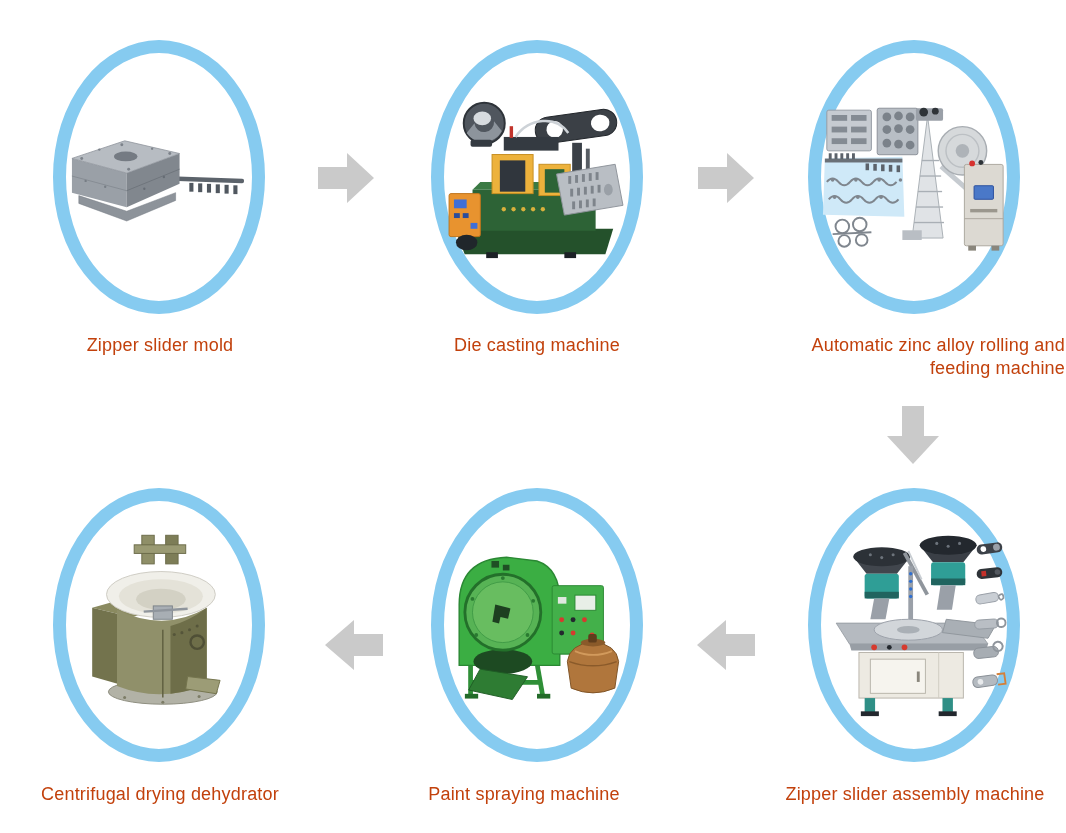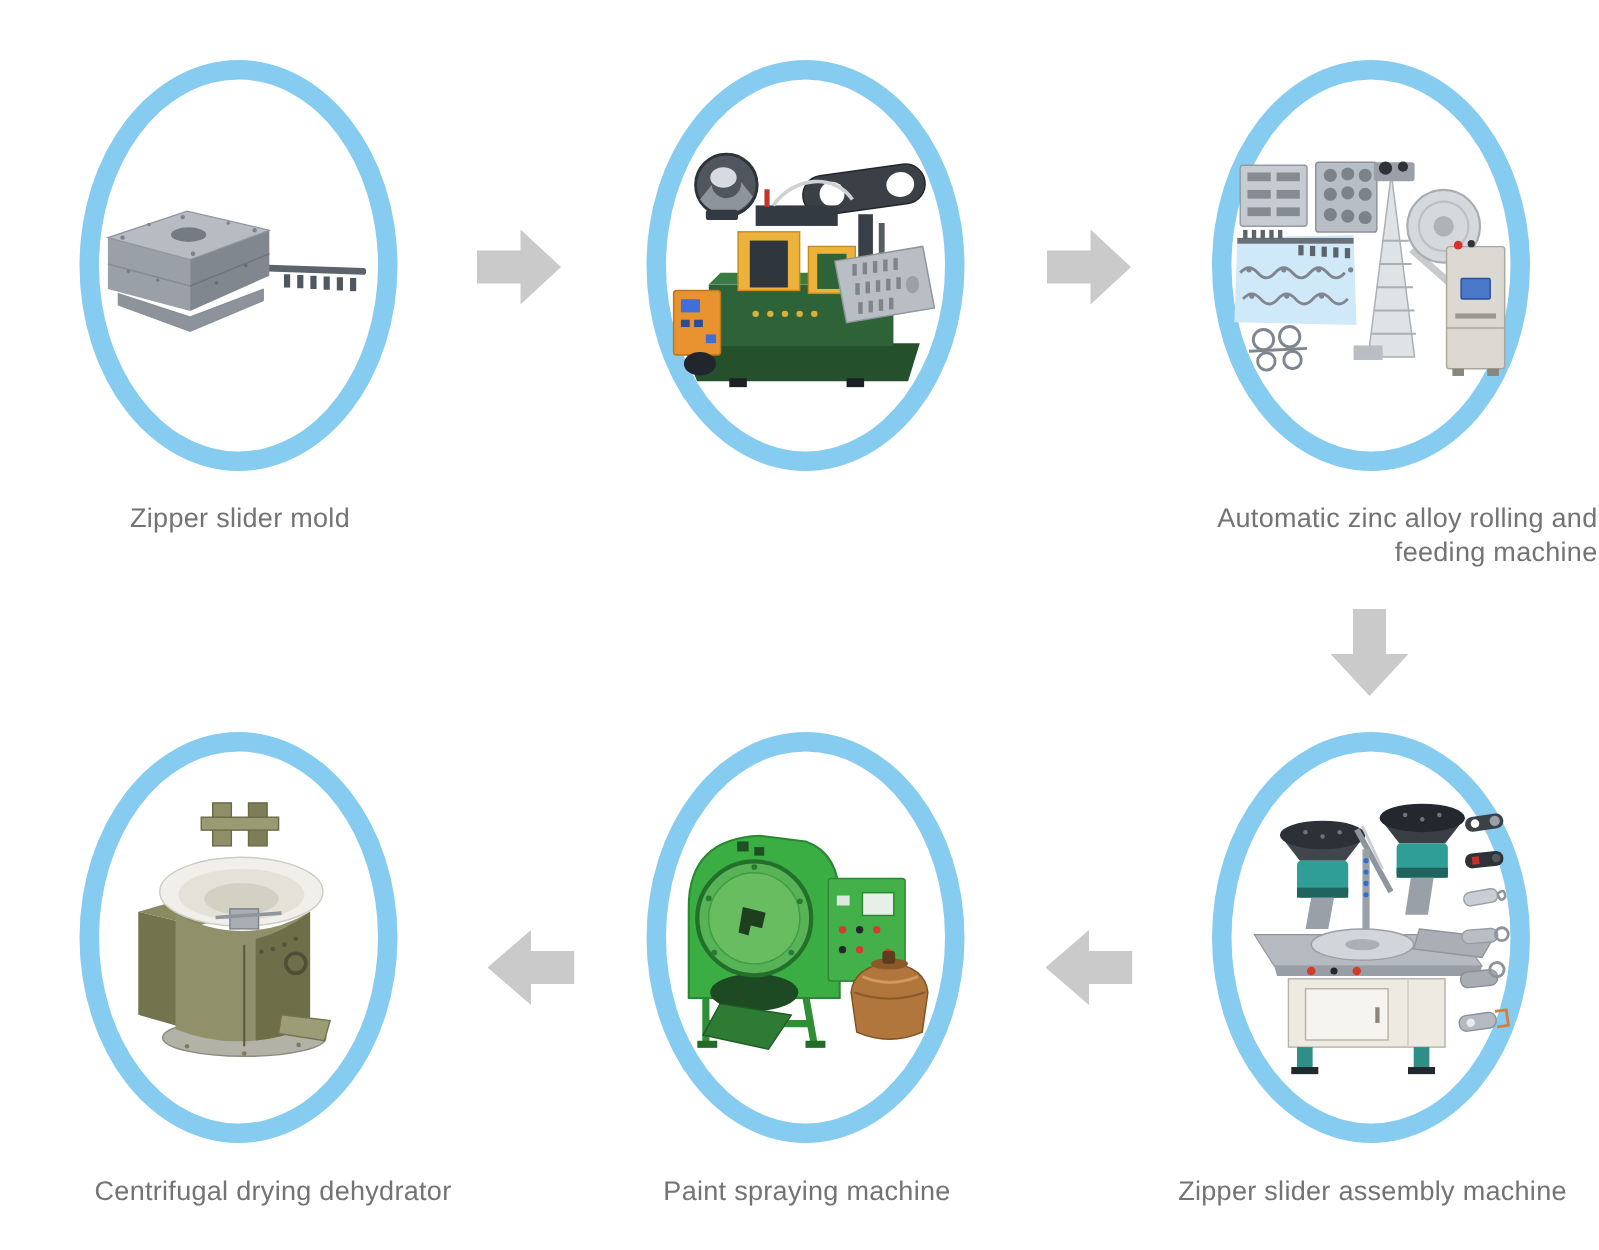--- a/index.html
+++ b/index.html
@@ -19,39 +19,39 @@
     display:flex;align-items:center;justify-content:center;
     background:#ffffff;
   }
   .oval svg{display:block;}
   .step-label{
     position:absolute;
     width:320px;
     text-align:center;
     font-size:18px;
     line-height:1.28;
-    color:#737373;
+    color:#c2410c;
     letter-spacing:0.2px;
   }
   .step-label.narrow{width:300px;}
   .arrow{position:absolute;}
   
   #oval-1{left:53px;top:40px;}
   #oval-2{left:431px;top:40px;}
   #oval-3{left:808px;top:40px;}
   #oval-4{left:808px;top:488px;}
   #oval-5{left:431px;top:488px;}
   #oval-6{left:53px;top:488px;}
   
   #label-1{left:0px;top:334px;}
   #label-2{left:377px;top:334px;}
   #label-3{left:765px;top:334px;text-align:right;}
   #label-4{left:755px;top:783px;}
-  #label-5{left:378px;top:783px;}
-  #label-6{left:0px;top:783px;padding-left:22px;}
+  #label-5{left:364px;top:783px;}
+  #label-6{left:0px;top:783px;}
   
   #arrow-1{left:318px;top:153px;}
   #arrow-2{left:698px;top:153px;}
   #arrow-3{left:887px;top:406px;}
   #arrow-4{left:697px;top:620px;}
   #arrow-5{left:325px;top:620px;}
 </style>
 </head>
 <body>
 
@@ -158,20 +158,21 @@
         <rect x="7" y="110" width="13" height="9" fill="#3f6fd8"></rect>
         <rect x="7" y="124" width="6" height="5" fill="#2a4d9b"></rect>
         <rect x="16" y="124" width="6" height="5" fill="#2a4d9b"></rect>
         <rect x="24" y="134" width="7" height="6" fill="#3f6fd8"></rect>
         <ellipse cx="20" cy="154" rx="11" ry="8" fill="#20262b"></ellipse>
         <rect x="40" y="164" width="12" height="6" fill="#1c2126"></rect>
         <rect x="120" y="164" width="12" height="6" fill="#1c2126"></rect>
       </g>
     </svg>
   </div>
+  <div class="step-label" id="label-2">Die casting machine</div>
 
   <svg class="arrow" id="arrow-2" width="56" height="50" viewBox="0 0 56 50">
     <polygon points="0,14 29,14 29,0 56,25 29,50 29,36 0,36" fill="#cacaca"></polygon>
   </svg>
 
   <div class="oval" id="oval-3">
     <svg viewBox="0 0 192 154" width="190" height="152">
       <polygon points="4,58 84,56 86,118 2,116" fill="#cfe9f8"></polygon>
 
       <rect x="6" y="8" width="46" height="42" rx="2" fill="#c6cbd1" stroke="#959ba3"></rect>

